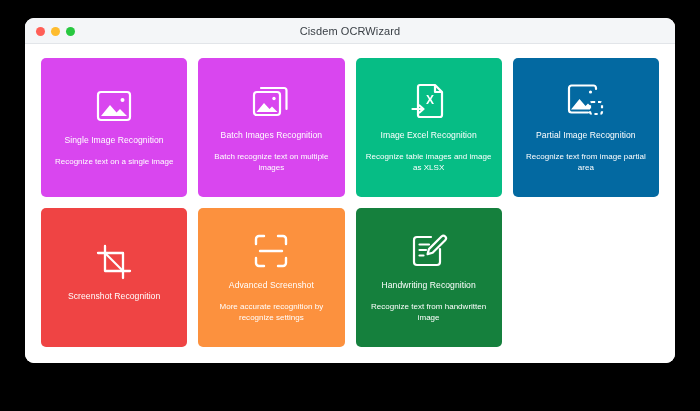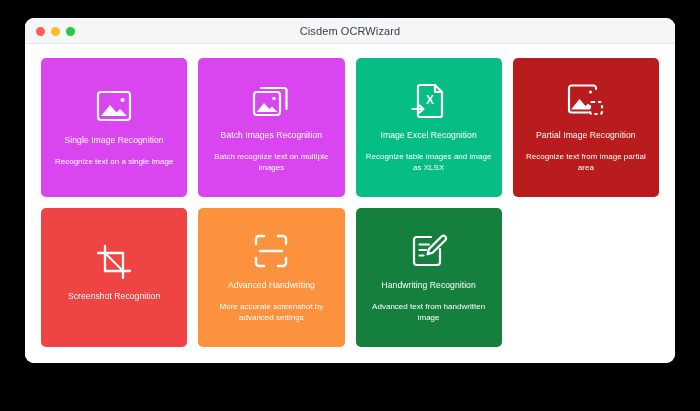--- a/index.html
+++ b/index.html
@@ -181,21 +181,21 @@
             <text x="19" y="22" font-family="'Liberation Sans', sans-serif" font-size="12" font-weight="bold" fill="#ffffff" text-anchor="middle">X</text>
             <path d="M1.5 27 H12" stroke="#ffffff" stroke-width="2.2" stroke-linecap="round"></path>
             <path d="M8.5 23.5 L12.5 27 L8.5 30.5" stroke="#ffffff" stroke-width="2.2" stroke-linecap="round" stroke-linejoin="round" fill="none"></path>
           </svg>
         </div>
         <div class="card-title">Image Excel Recognition</div>
         <div class="card-desc">Recognize table images and image as XLSX</div>
       </div>
 
 
-      <div class="card" style="background:#b91c1c">
+      <div class="card" style="background:#0369a1">
         <div class="card-icon">
           <svg width="40" height="36" viewBox="0 0 40 36" fill="none">
             <path d="M30 6 v-1 a2.5 2.5 0 0 0 -2.5 -2.5 H5.5 A2.5 2.5 0 0 0 3 5 v22 a2.5 2.5 0 0 0 2.5 2.5 H22" stroke="#ffffff" stroke-width="2.2" stroke-linecap="round" fill="none"></path>
             <circle cx="24.5" cy="9" r="1.6" fill="#ffffff"></circle>
             <path d="M5 26.5 L13.5 16 L19.5 23 L22 20.5 L24 22.5 L24 26.5 Z" fill="#ffffff"></path>
             <rect x="24" y="19" width="12" height="12" rx="2" stroke="#ffffff" stroke-width="2.2" stroke-dasharray="3.2 2.8" fill="none"></rect>
           </svg>
         </div>
         <div class="card-title">Partial Image Recognition</div>
         <div class="card-desc">Recognize text from image partial area</div>
@@ -215,33 +215,33 @@
       <div class="card" style="background:#fc913e">
         <div class="card-icon">
           <svg width="36" height="36" viewBox="0 0 36 36" fill="none">
             <path d="M3 11 V6 a3 3 0 0 1 3 -3 H11" stroke="#ffffff" stroke-width="2.4" stroke-linecap="round" stroke-linejoin="round" fill="none"></path>
             <path d="M25 3 H30 a3 3 0 0 1 3 3 V11" stroke="#ffffff" stroke-width="2.4" stroke-linecap="round" stroke-linejoin="round" fill="none"></path>
             <path d="M33 25 V30 a3 3 0 0 1 -3 3 H25" stroke="#ffffff" stroke-width="2.4" stroke-linecap="round" stroke-linejoin="round" fill="none"></path>
             <path d="M11 33 H6 a3 3 0 0 1 -3 -3 V25" stroke="#ffffff" stroke-width="2.4" stroke-linecap="round" stroke-linejoin="round" fill="none"></path>
             <path d="M7 18 H29" stroke="#ffffff" stroke-width="2.4" stroke-linecap="round"></path>
           </svg>
         </div>
-        <div class="card-title">Advanced Handwriting</div>
-        <div class="card-desc">More accurate screenshot by advanced settings</div>
+        <div class="card-title">Advanced Screenshot</div>
+        <div class="card-desc">More accurate recognition by recognize settings</div>
       </div>
 
       <div class="card" style="background:#15803d">
         <div class="card-icon">
           <svg width="38" height="36" viewBox="0 0 38 36" fill="none">
             <path d="M30 16 V29 a3 3 0 0 1 -3 3 H7 a3 3 0 0 1 -3 -3 V7 a3 3 0 0 1 3 -3 H21" stroke="#ffffff" stroke-width="2.2" stroke-linecap="round" fill="none"></path>
             <path d="M9.5 11.5 H19" stroke="#ffffff" stroke-width="2.2" stroke-linecap="round"></path>
             <path d="M9.5 17 H16" stroke="#ffffff" stroke-width="2.2" stroke-linecap="round"></path>
             <path d="M9.5 22.5 H13.5" stroke="#ffffff" stroke-width="2.2" stroke-linecap="round"></path>
             <path d="M31.5 3.5 a2.6 2.6 0 0 1 3.7 3.7 L22.6 19.8 l-5 1.3 l1.3 -5 Z" stroke="#ffffff" stroke-width="2.2" stroke-linejoin="round" fill="none"></path>
           </svg>
         </div>
         <div class="card-title">Handwriting Recognition</div>
-        <div class="card-desc">Advanced text from handwritten image</div>
+        <div class="card-desc">Recognize text from handwritten image</div>
       </div>
 
     </div>
   </div>
 </div>
 
 </body></html>

